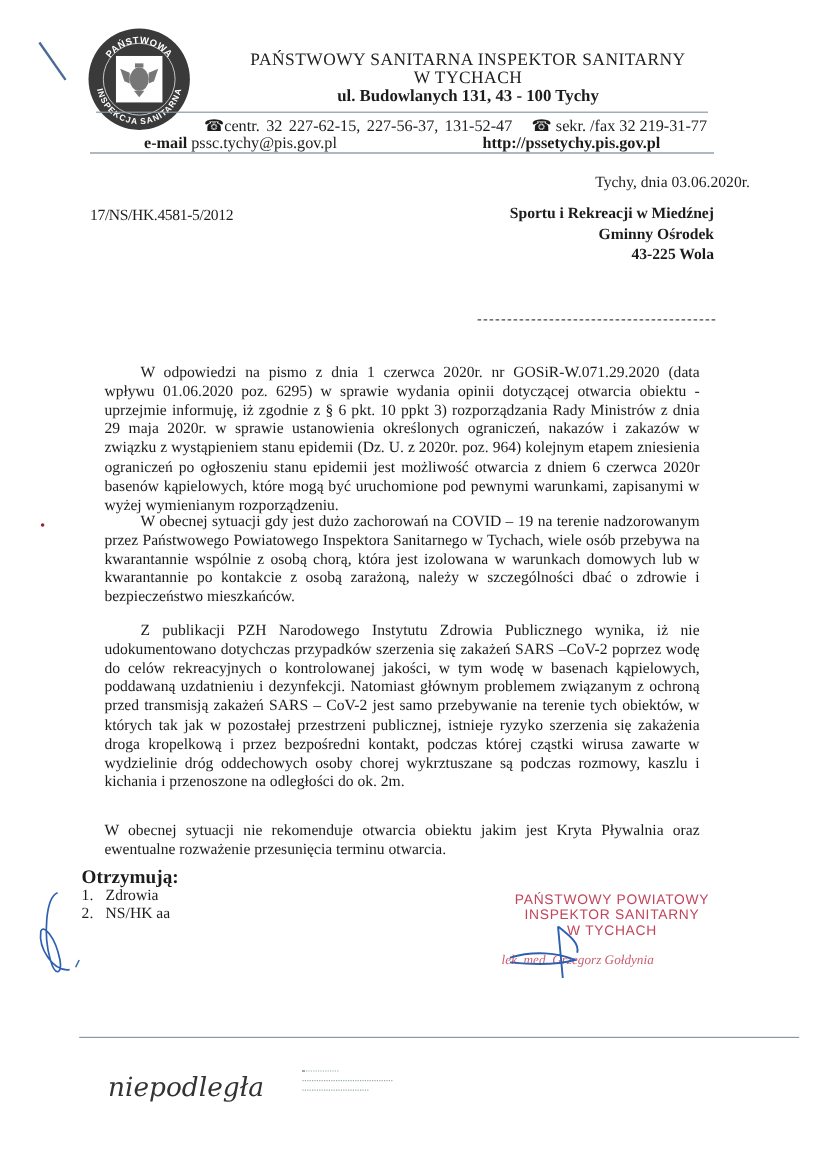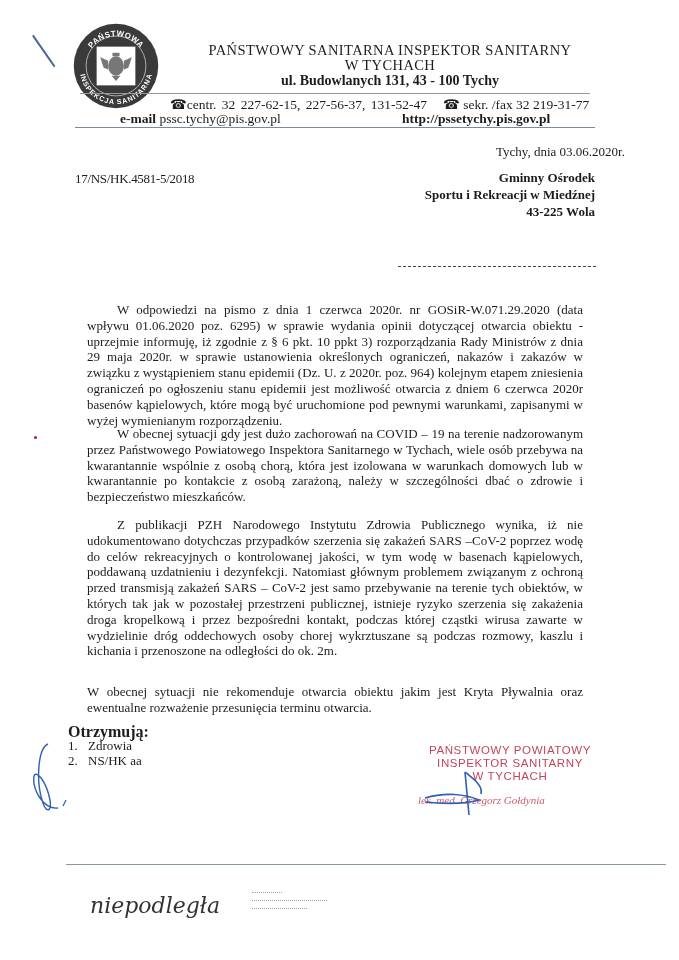--- a/index.html
+++ b/index.html
@@ -85,26 +85,26 @@
   <span>☎</span>
   <span>sekr. /fax  32 219-31-77</span>
 </div>
 <div class="abs hdr-email">
   <b>e-mail</b>
   <span>pssc.tychy@pis.gov.pl</span>
 </div>
 <div class="abs hdr-www">http://pssetychy.pis.gov.pl</div>
 <div class="abs hdr-line2"></div>
 
-<div class="abs ref">17/NS/HK.4581-5/2018</div>
+<div class="abs ref">17/NS/HK.4581-5/2012</div>
 <div class="abs date">Tychy, dnia  03.06.2020r.</div>
 
 <div class="abs recip">
+  <div>Sportu i Rekreacji w Miedźnej</div>
   <div>Gminny Ośrodek</div>
-  <div>Sportu i Rekreacji w Miedźnej</div>
   <div>43-225 Wola</div>
 </div>
 <div class="abs recip-line"></div>
 
 <div class="abs body p1">
     <p>W odpowiedzi na pismo z dnia 1 czerwca 2020r. nr GOSiR-W.071.29.2020 (data wpływu 01.06.2020 poz. 6295) w sprawie wydania opinii dotyczącej otwarcia obiektu - uprzejmie informuję, iż zgodnie z § 6 pkt. 10 ppkt 3) rozporządzania Rady Ministrów z dnia 29 maja 2020r. w sprawie ustanowienia określonych ograniczeń, nakazów i zakazów w związku z wystąpieniem stanu epidemii (Dz. U. z 2020r. poz. 964) kolejnym etapem zniesienia ograniczeń po ogłoszeniu stanu epidemii jest możliwość otwarcia z dniem 6 czerwca 2020r basenów kąpielowych, które mogą być uruchomione pod pewnymi warunkami, zapisanymi w wyżej wymienianym rozporządzeniu.</p>
   </div>
 <div class="abs dot"></div>
 <div class="abs body p2">
     <p>W obecnej sytuacji gdy jest dużo zachorowań na COVID – 19 na terenie nadzorowanym przez Państwowego Powiatowego Inspektora Sanitarnego w Tychach, wiele osób przebywa na kwarantannie wspólnie z osobą chorą, która jest izolowana w warunkach domowych lub w kwarantannie po kontakcie z osobą zarażoną, należy w szczególności dbać o zdrowie i bezpieczeństwo mieszkańców.</p>

